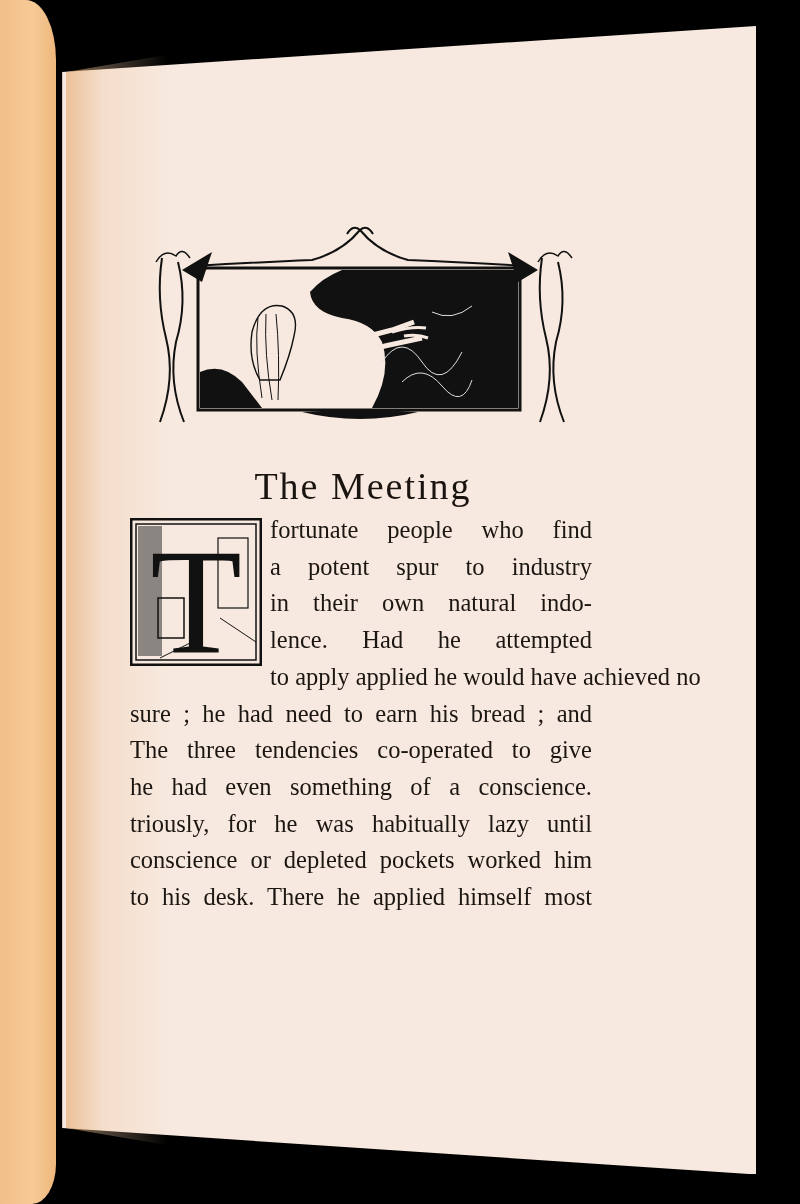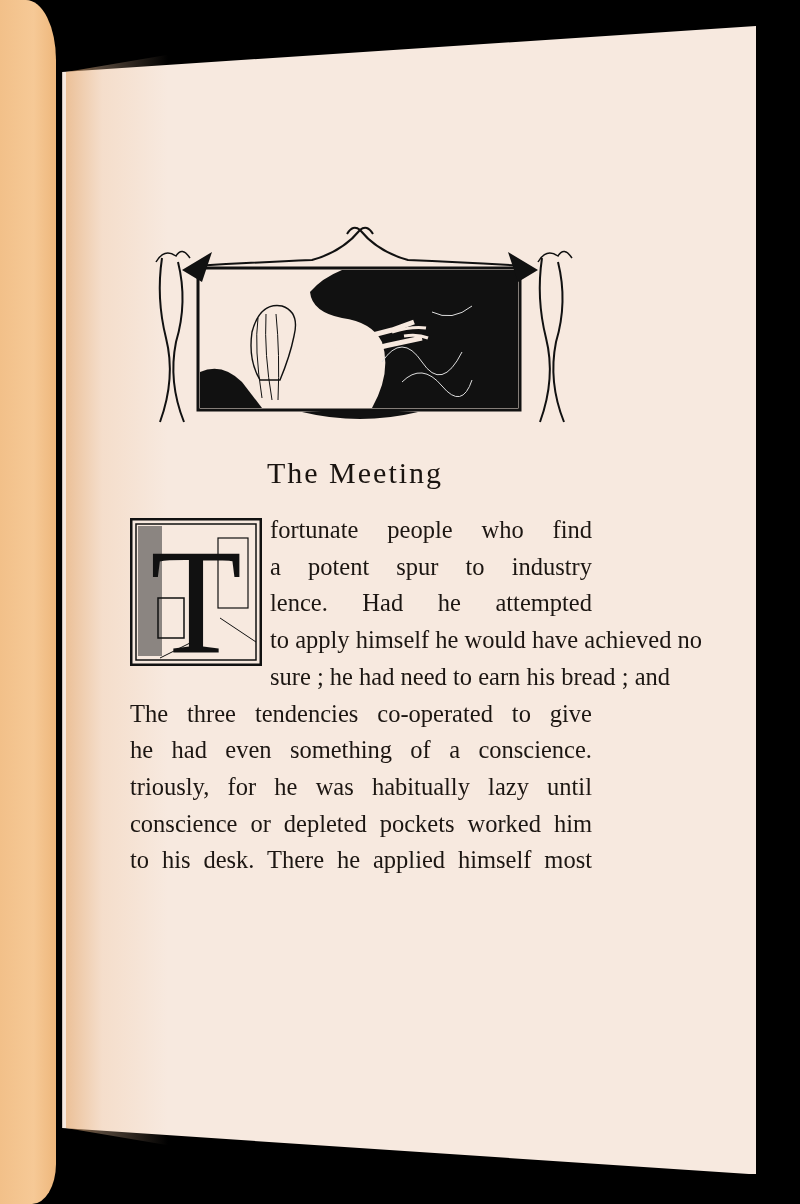--- a/index.html
+++ b/index.html
@@ -23,21 +23,21 @@
     position:absolute; left:48px; top:26px; width:120px; height:1148px;
     background:linear-gradient(90deg, rgba(226,160,95,0.75) 0%, rgba(240,200,165,0.35) 45%, rgba(247,233,223,0) 100%);
     clip-path: polygon(15% 4%, 100% 2.5%, 100% 97.5%, 15% 96%);
     pointer-events:none;
   }
   .headpiece {
     position:absolute; left:142px; top:222px; width:436px; height:212px;
   }
   .title {
     position:absolute; left:200px; top:456px; width:310px; text-align:center;
-    font-size:30px; letter-spacing:2px; color:#1a1410; margin:0; font-weight:normal;
+    font-size:38px; letter-spacing:2px; color:#1a1410; margin:8px; font-weight:normal;
   }
   .body-text {
     position:absolute; left:130px; top:512px; width:462px;
     font-size:24.5px; line-height:36.7px; color:#1c1612;
   }
   .dropcap {
     float:left; width:132px; height:148px; margin:6px 8px 0 0;
   }
   .line { display:block; text-align:justify; text-align-last:justify; white-space:nowrap; }
 </style>
@@ -78,21 +78,22 @@
     <rect x="1" y="1" width="130" height="146" fill="#f7e9df" stroke="#111" stroke-width="3"></rect>
     <rect x="6" y="6" width="120" height="136" fill="none" stroke="#111" stroke-width="1.5"></rect>
     <rect x="8" y="8" width="24" height="130" fill="#333" opacity="0.55"></rect>
     <rect x="88" y="20" width="30" height="70" fill="none" stroke="#111" stroke-width="1.2"></rect>
     <path d="M28 80 h26 v40 h-26z" fill="none" stroke="#111" stroke-width="1.5"></path>
     <path d="M90 100 L126 124 M30 140 L70 120" stroke="#111" stroke-width="1"></path>
     <text x="66" y="134" text-anchor="middle" font-family="Liberation Serif, serif" font-size="150" fill="#111">T</text>
   </svg>
   <span class="line">fortunate people who find</span>
   <span class="line">a potent spur to industry</span>
+  <span class="line">in their own natural indo-</span>
   <span class="line">lence. Had he attempted</span>
-  <span class="line">to apply himself he would have achieved no</span>
+  <span class="line">to apply applied he would have achieved no</span>
   <span class="line">sure ; he had need to earn his bread ; and</span>
   <span class="line">The three tendencies co-operated to give</span>
   <span class="line">he had even something of a conscience.</span>
   <span class="line">triously, for he was habitually lazy until</span>
   <span class="line">conscience or depleted pockets worked him</span>
   <span class="line">to his desk. There he applied himself most</span>
 </div>
 
 </body></html>

